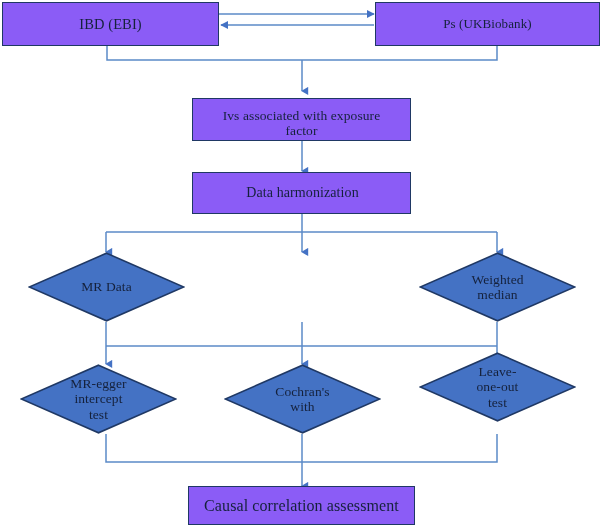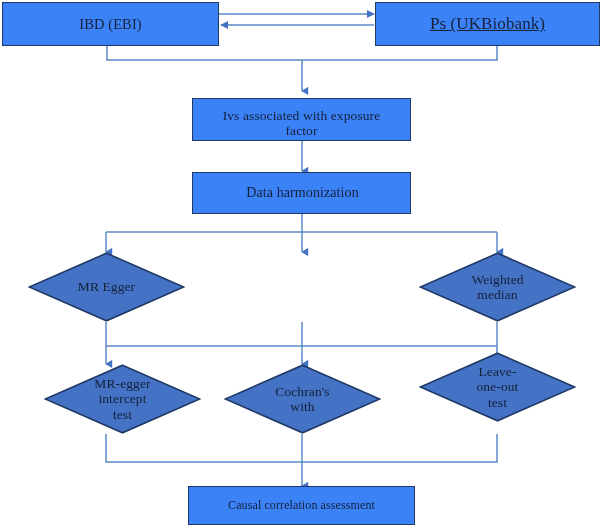--- a/index.html
+++ b/index.html
@@ -30,21 +30,21 @@
     align-items: center;
     justify-content: center;
     text-align: center;
     color: #15213b;
     font-size: 13.5px;
     line-height: 1.12;
     letter-spacing: 0.1px;
     box-sizing: border-box;
   }
   .rect-node {
-    background: #3b82f6;
+    background: #8b5cf6;
     border: 1.6px solid #1f3864;
     padding: 2px 6px;
   }
   .rect-node .node-label {
     display: block;
     width: 100%;
   }
   .diamond-node {
     background: transparent;
     border: none;
@@ -56,24 +56,24 @@
     width: 100%;
     height: 100%;
   }
   .diamond-node .node-label {
     position: relative;
     z-index: 2;
     width: 74%;
     white-space: pre-line;
   }
   .lbl-top-left { font-size: 14.5px; }
-  .lbl-top-right { font-size: 17px; text-decoration: underline; }
+  .lbl-top-right { font-size: 13px; }
   .lbl-ivs { font-size: 13.5px; }
   .lbl-harm { font-size: 14px; }
-  .lbl-final { font-size: 12px; }
+  .lbl-final { font-size: 16px; }
 </style>
 </head>
 <body>
 
 <div id="flow-root">
 
   <svg id="flow-svg" viewBox="0 0 602 527" xmlns="http://www.w3.org/2000/svg">
     <defs>
       <marker id="ah-down" markerWidth="9" markerHeight="9" refX="4.5" refY="7.4" orient="auto" markerUnits="userSpaceOnUse">
         <path d="M0.4,1.2 L8.6,1.2 L4.5,8.2 Z" fill="#4472c4"></path>
@@ -144,33 +144,33 @@
   </div>
 
   <div class="node rect-node" style="left:188px; top:486px; width:227px; height:39px;">
     <span class="node-label lbl-final">Causal correlation assessment</span>
   </div>
 
   <div class="node diamond-node" style="left:28px; top:252px; width:157px; height:70px;">
     <svg class="diamond-shape" viewBox="0 0 157 70" preserveAspectRatio="none">
       <polygon points="78.5,1.2 155.8,35 78.5,68.8 1.2,35" fill="#4472c4" stroke="#1f3864" stroke-width="1.6"></polygon>
     </svg>
-    <span class="node-label">MR Egger</span>
+    <span class="node-label">MR Data</span>
   </div>
 
 
   <div class="node diamond-node" style="left:419px; top:252px; width:157px; height:70px;">
     <svg class="diamond-shape" viewBox="0 0 157 70" preserveAspectRatio="none">
       <polygon points="78.5,1.2 155.8,35 78.5,68.8 1.2,35" fill="#4472c4" stroke="#1f3864" stroke-width="1.6"></polygon>
     </svg>
     <span class="node-label">Weighted
 median</span>
   </div>
 
-  <div class="node diamond-node" style="left:44px; top:364px; width:157px; height:70px;">
+  <div class="node diamond-node" style="left:20px; top:364px; width:157px; height:70px;">
     <svg class="diamond-shape" viewBox="0 0 157 70" preserveAspectRatio="none">
       <polygon points="78.5,1.2 155.8,35 78.5,68.8 1.2,35" fill="#4472c4" stroke="#1f3864" stroke-width="1.6"></polygon>
     </svg>
     <span class="node-label">MR-egger
 intercept
 test</span>
   </div>
 
   <div class="node diamond-node" style="left:224px; top:364px; width:157px; height:70px;">
     <svg class="diamond-shape" viewBox="0 0 157 70" preserveAspectRatio="none">

